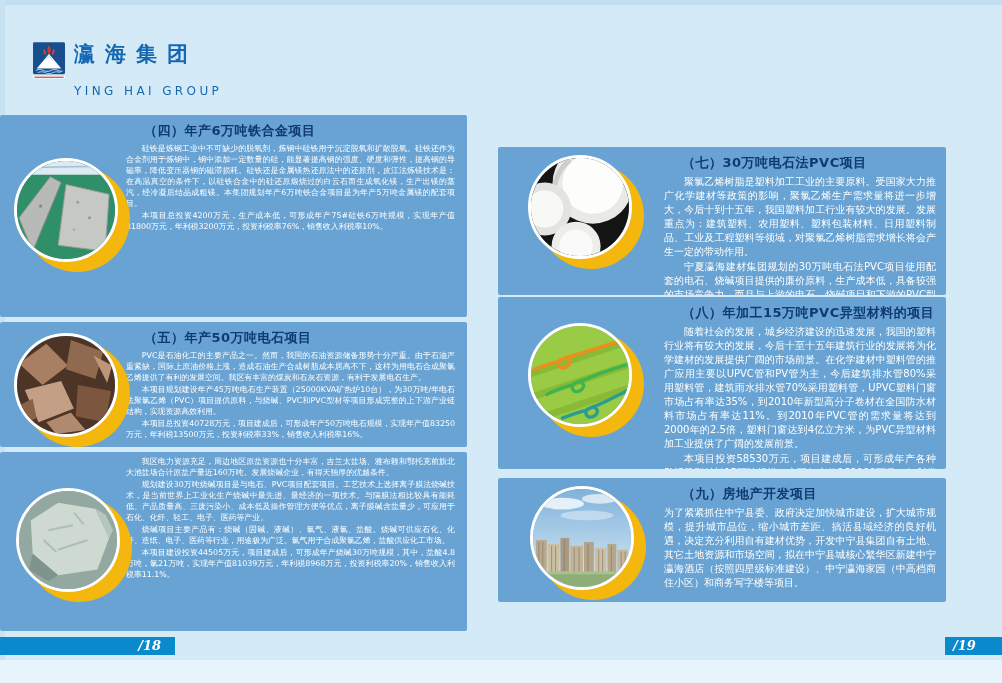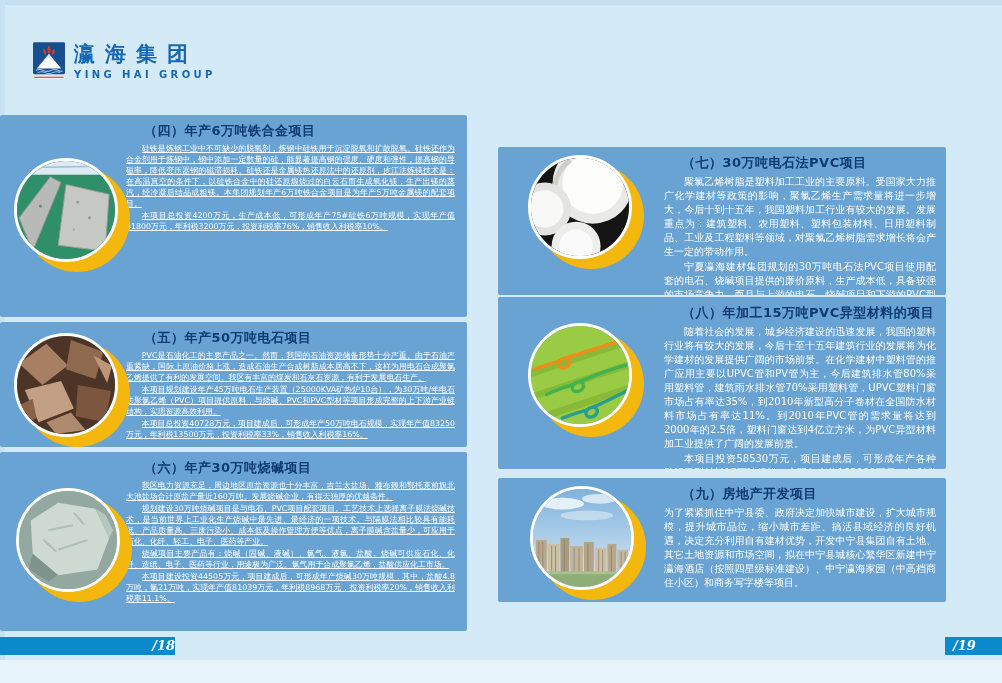--- a/index.html
+++ b/index.html
@@ -7,56 +7,56 @@
           font-family:"DejaVu Sans",sans-serif;}
   .edge-top{position:absolute;left:0;top:0;right:0;height:5px;background:#c2def1;}
   .edge-left{position:absolute;left:0;top:0;bottom:0;width:5px;background:#c9e2f3;}
   .bottom-strip{position:absolute;left:0;right:0;top:660px;height:23px;background:#e8f4fb;}
 
   
   .logo{position:absolute;left:33px;top:42px;display:flex;align-items:flex-start;gap:9px;}
   .logo svg{display:block;}
   .logo-cn{font-family:"DejaVu Serif",serif;font-weight:bold;color:#1768b3;font-size:21px;
            letter-spacing:10px;line-height:24px;white-space:nowrap;}
-  .logo-en{color:#1768b3;font-size:10px;font-weight:bold;letter-spacing:3.4px;margin-top:3px;}
+  .logo-en{color:#1768b3;font-size:12px;font-weight:normal;letter-spacing:3.4px;margin-top:18px;}
 
   
   .panel{position:absolute;background:#68a3d3;box-sizing:border-box;overflow:hidden;border-radius:2px;}
   .panel.pleft{left:0;width:467px;padding:4px 12px 0 126px;}
   .panel.pright{left:498px;width:448px;padding:4px 10px 0 166px;}
   #s4{top:115px;height:202px;}
   #s5{top:322px;height:125px;}
   #s6{top:452px;height:179px;}
   #s7{top:147px;height:148px;}
   #s8{top:297px;height:172px;}
   #s9{top:478px;height:124px;}
   .sec-title{font-size:13px;font-weight:bold;color:#0f3a72;margin:3px 0 3px 18px;letter-spacing:.5px;}
   .panel p{margin:0 0 1px 0;color:#ffffff;text-align:justify;text-indent:2em;}
-  .panel.pleft p{font-size:7.9px;line-height:11px;text-decoration:underline;}
+  .panel.pleft p{font-size:7.9px;line-height:11px;}
   .panel.pright p{font-size:10px;line-height:14px;}
   .panel p.noindent{text-indent:0;}
 
   
   .photo{position:absolute;width:104px;height:104px;z-index:3;}
   .photo .cres{position:absolute;left:10px;top:8px;width:102%;height:102%;border-radius:50%;background:#f3b70d;}
   .photo .disc{position:absolute;left:0;top:0;width:100%;height:100%;border-radius:50%;
                border:3px solid #ffffff;overflow:hidden;background:#9aa;box-sizing:border-box;}
   .photo svg{display:block;width:100%;height:100%;}
   #p4{left:14px;top:158px;}
   #p5{left:14px;top:333px;}
   #p6{left:16px;top:488px;}
   #p7{left:528px;top:155px;}
   #p8{left:528px;top:323px;}
   #p9{left:530px;top:486px;}
 
   
   .pagebar{position:absolute;top:637px;height:18px;background:#0a89cd;color:#ffffff;
            font-family:"DejaVu Serif",serif;font-style:italic;font-weight:bold;
            font-size:13px;line-height:18px;box-sizing:border-box;z-index:4;}
-  #bar-left{left:0;width:175px;text-align:right;}
+  #bar-left{left:0;width:175px;text-align:right;padding-right:14px;}
   #bar-right{left:945px;width:57px;text-align:left;padding-left:8px;}
 </style>
 </head>
 <body>
 
 <div class="canvas">
   <div class="edge-top"></div>
   <div class="edge-left"></div>
   <div class="bottom-strip"></div>
 
@@ -88,21 +88,20 @@
   </div>
 
   <div class="panel pleft" id="s5">
     <div class="sec-title">（五）年产50万吨电石项目</div>
     <p>PVC是石油化工的主要产品之一。然而，我国的石油资源储备形势十分严重。由于石油严重紧缺，国际上原油价格上涨，造成石油生产合成树脂成本居高不下，这样为用电石合成聚氯乙烯提供了有利的发展空间。我区有丰富的煤炭和石灰石资源，有利于发展电石生产。</p>
     <p>本项目规划建设年产45万吨电石生产装置（25000KVA矿热炉10台），为30万吨/年电石法聚氯乙烯（PVC）项目提供原料，与烧碱、PVC和PVC型材等项目形成完整的上下游产业链结构，实现资源高效利用。</p>
     <p>本项目总投资40728万元，项目建成后，可形成年产50万吨电石规模，实现年产值83250万元，年利税13500万元，投资利税率33%，销售收入利税率16%。</p>
   </div>
 
   <div class="panel pleft" id="s6">
-    <div class="sec-title">（六）年产30万吨烧碱项目</div>
     <p>我区电力资源充足，周边地区原盐资源也十分丰富，吉兰太盐场、雅布赖和鄂托克前旗北大池盐场合计原盐产量近160万吨。发展烧碱企业，有得天独厚的优越条件。</p>
     <p>规划建设30万吨烧碱项目是与电石、PVC项目配套项目。工艺技术上选择离子膜法烧碱技术，是当前世界上工业化生产烧碱中最先进、最经济的一项技术。与隔膜法相比较具有能耗低、产品质量高、三废污染小、成本低及操作管理方便等优点，离子膜碱含盐量少，可应用于石化、化纤、轻工、电子、医药等产业。</p>
     <p>烧碱项目主要产品有：烧碱（固碱、液碱）、氯气、液氯、盐酸。烧碱可供应石化、化纤、造纸、电子、医药等行业，用途极为广泛。氯气用于合成聚氯乙烯，盐酸供应化工市场。</p>
     <p>本项目建设投资44505万元，项目建成后，可形成年产烧碱30万吨规模，其中，盐酸4.8万吨，氯21万吨，实现年产值81039万元，年利税8968万元，投资利税率20%，销售收入利税率11.1%。</p>
   </div>
 
   <div class="panel pright" id="s7">
     <div class="sec-title">（七）30万吨电石法PVC项目</div>
     <p>聚氯乙烯树脂是塑料加工工业的主要原料。受国家大力推广化学建材等政策的影响，聚氯乙烯生产需求量将进一步增大，今后十到十五年，我国塑料加工行业有较大的发展。发展重点为：建筑塑料、农用塑料、塑料包装材料、日用塑料制品、工业及工程塑料等领域，对聚氯乙烯树脂需求增长将会产生一定的带动作用。</p>
     <p>宁夏瀛海建材集团规划的30万吨电石法PVC项目使用配套的电石、烧碱项目提供的廉价原料，生产成本低，具备较强的市场竞争力，而且与上游的电石、烧碱项目和下游的PVC型材项目形成较长的产业链，促进了循环经济的发展。</p>

